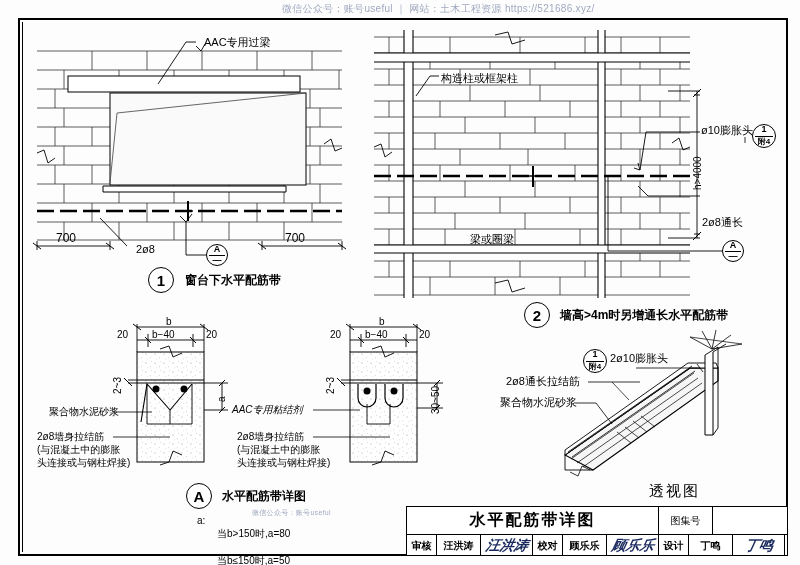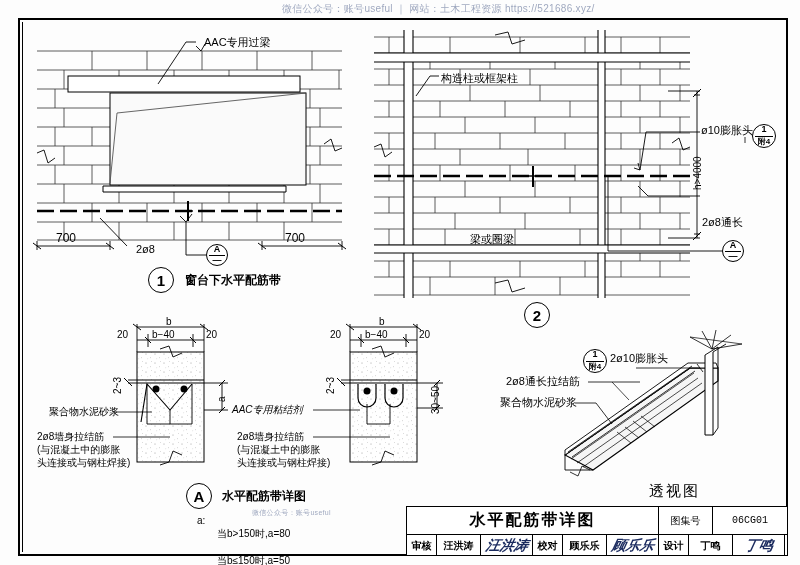--- a/index.html
+++ b/index.html
@@ -596,20 +596,21 @@
     <span class="top">1</span>
     <span class="hr"></span>
     <span class="bot" style="font-size:8px;">附4</span>
   </div>
   <div class="seccirc" style="left:722px; top:240px;">
     <span class="top">A</span>
     <span class="hr"></span>
     <span class="bot">—</span>
   </div>
   <div class="circnum" style="left:524px; top:302px;">2</div>
+  <div class="lbl cap" style="left:560px; top:309px;">墙高&gt;4m时另增通长水平配筋带</div>
 
   <div class="lbl t10" style="left:166px; top:316px;">b</div>
   <div class="lbl t10" style="left:152px; top:329px;">b−40</div>
   <div class="lbl t10" style="left:117px; top:329px;">20</div>
   <div class="lbl t10" style="left:206px; top:329px;">20</div>
   <div class="lbl t10 rot90" style="left:112px; top:394px;">2~3</div>
   <div class="lbl t10 rot90" style="left:216px; top:402px;">a</div>
   <div class="lbl t10" style="left:49px; top:406px;">聚合物水泥砂浆</div>
   <div class="lbl t10" style="left:37px; top:431px;">2ø8墙身拉结筋</div>
   <div class="lbl t10" style="left:37px; top:444px;">(与混凝土中的膨胀</div>
@@ -639,21 +640,20 @@
   </div>
   <div class="lbl t11" style="left:610px; top:352px;">2ø10膨胀头</div>
   <div class="lbl t11" style="left:506px; top:375px;">2ø8通长拉结筋</div>
   <div class="lbl t11" style="left:500px; top:396px;">聚合物水泥砂浆</div>
   <div class="lbl t15" style="left:649px; top:482px; letter-spacing:2px;">透视图</div>
 
   <div id="titleblock">
     <div id="tb-main">
       <div id="tb-title">水平配筋带详图</div>
       <div id="tb-setlabel">图集号</div>
-      <div id="tb-setval">06CG01</div>
     </div>
     <div id="tb-bottom">
       <div class="tbcell" style="flex:0 0 30px;">审核</div>
       <div class="tbcell" style="flex:0 0 44px;">汪洪涛</div>
       <div class="tbcell tbsign" style="flex:0 0 52px;">
         <span class="sig">汪洪涛</span>
       </div>
       <div class="tbcell" style="flex:0 0 30px;">校对</div>
       <div class="tbcell" style="flex:0 0 44px;">顾乐乐</div>
       <div class="tbcell tbsign" style="flex:0 0 52px;">

